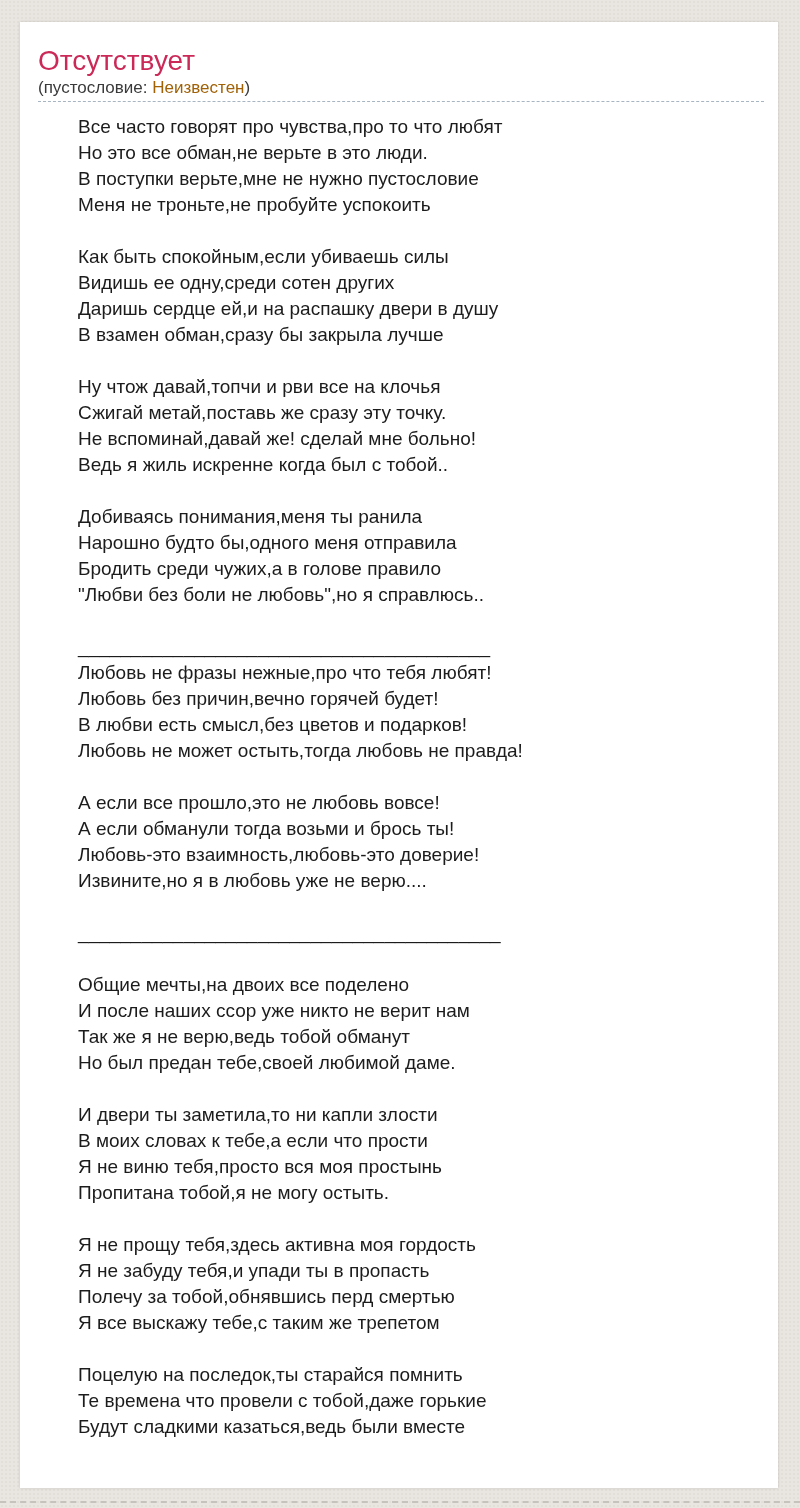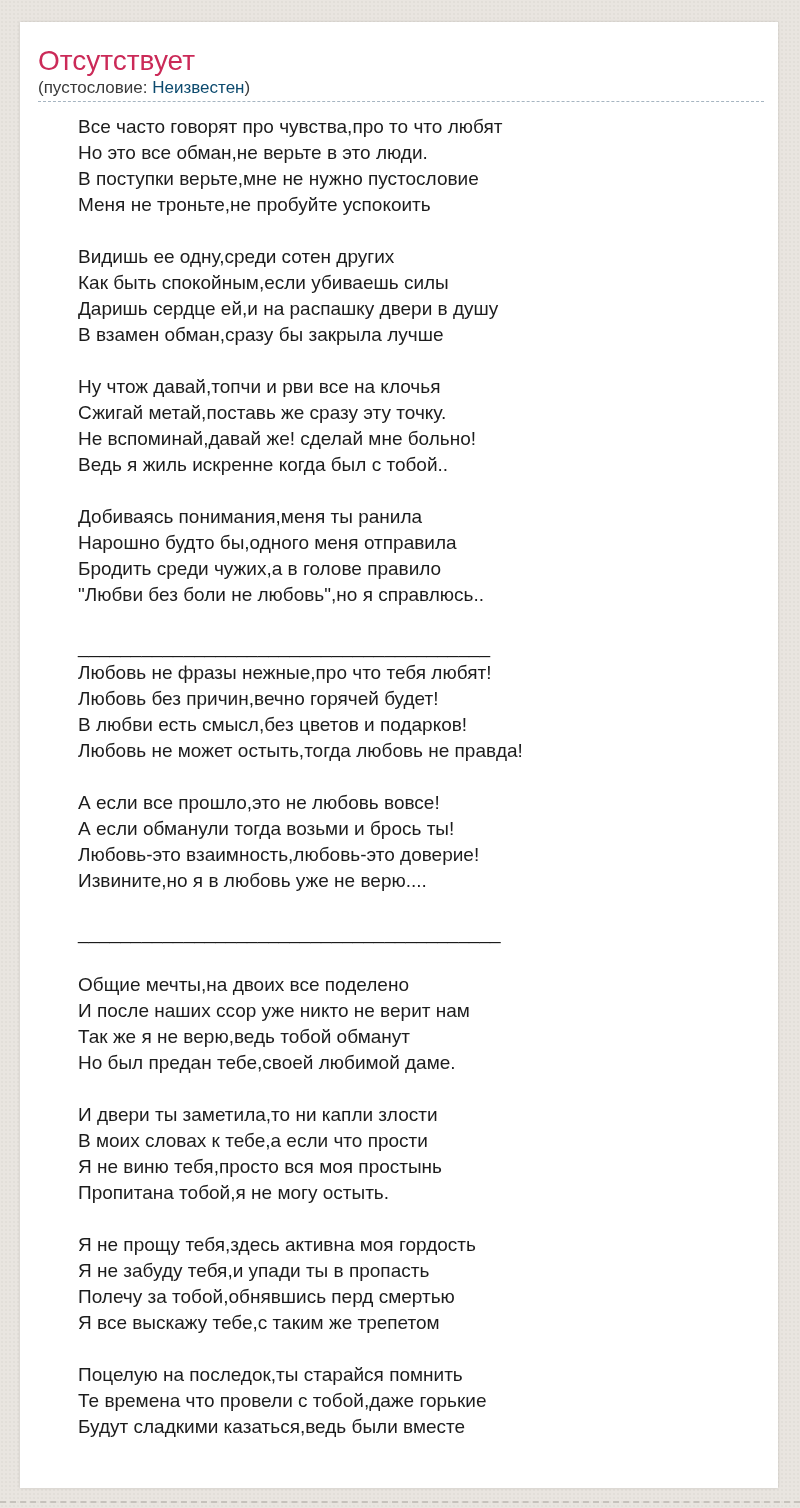--- a/index.html
+++ b/index.html
@@ -40,21 +40,21 @@
     color: #cb2a58;
     margin: 0;
   }
   .artist-line {
     font-size: 17px;
     line-height: 19px;
     color: #3a3a3a;
     margin-top: 1px;
   }
   .artist-link {
-    color: #0c4a6e;
+    color: #a16207;
     text-decoration: none;
     cursor: pointer;
   }
   .lyrics-block {
     margin-top: 12px;
     font-size: 19px;
     line-height: 26px;
     color: #1c1c1c;
   }
   .lyric-line {
@@ -83,22 +83,22 @@
         <span>(пустословие: </span><a class="artist-link">Неизвестен</a><span>)</span>
       </div>
     </div>
 
     <div class="lyrics-block">
         <div class="lyric-line">Все часто говорят про чувства,про то что любят</div>
         <div class="lyric-line">Но это все обман,не верьте в это люди.</div>
         <div class="lyric-line">В поступки верьте,мне не нужно пустословие</div>
         <div class="lyric-line">Меня не троньте,не пробуйте успокоить</div>
         <div class="lyric-line">&nbsp;</div>
+        <div class="lyric-line">Как быть спокойным,если убиваешь силы</div>
         <div class="lyric-line">Видишь ее одну,среди сотен других</div>
-        <div class="lyric-line">Как быть спокойным,если убиваешь силы</div>
         <div class="lyric-line">Даришь сердце ей,и на распашку двери в душу</div>
         <div class="lyric-line">В взамен обман,сразу бы закрыла лучше</div>
         <div class="lyric-line">&nbsp;</div>
         <div class="lyric-line">Ну чтож давай,топчи и рви все на клочья</div>
         <div class="lyric-line">Сжигай метай,поставь же сразу эту точку.</div>
         <div class="lyric-line">Не вспоминай,давай же! сделай мне больно!</div>
         <div class="lyric-line">Ведь я жиль искренне когда был с тобой..</div>
         <div class="lyric-line">&nbsp;</div>
         <div class="lyric-line">Добиваясь понимания,меня ты ранила</div>
         <div class="lyric-line">Нарошно будто бы,одного меня отправила</div>

